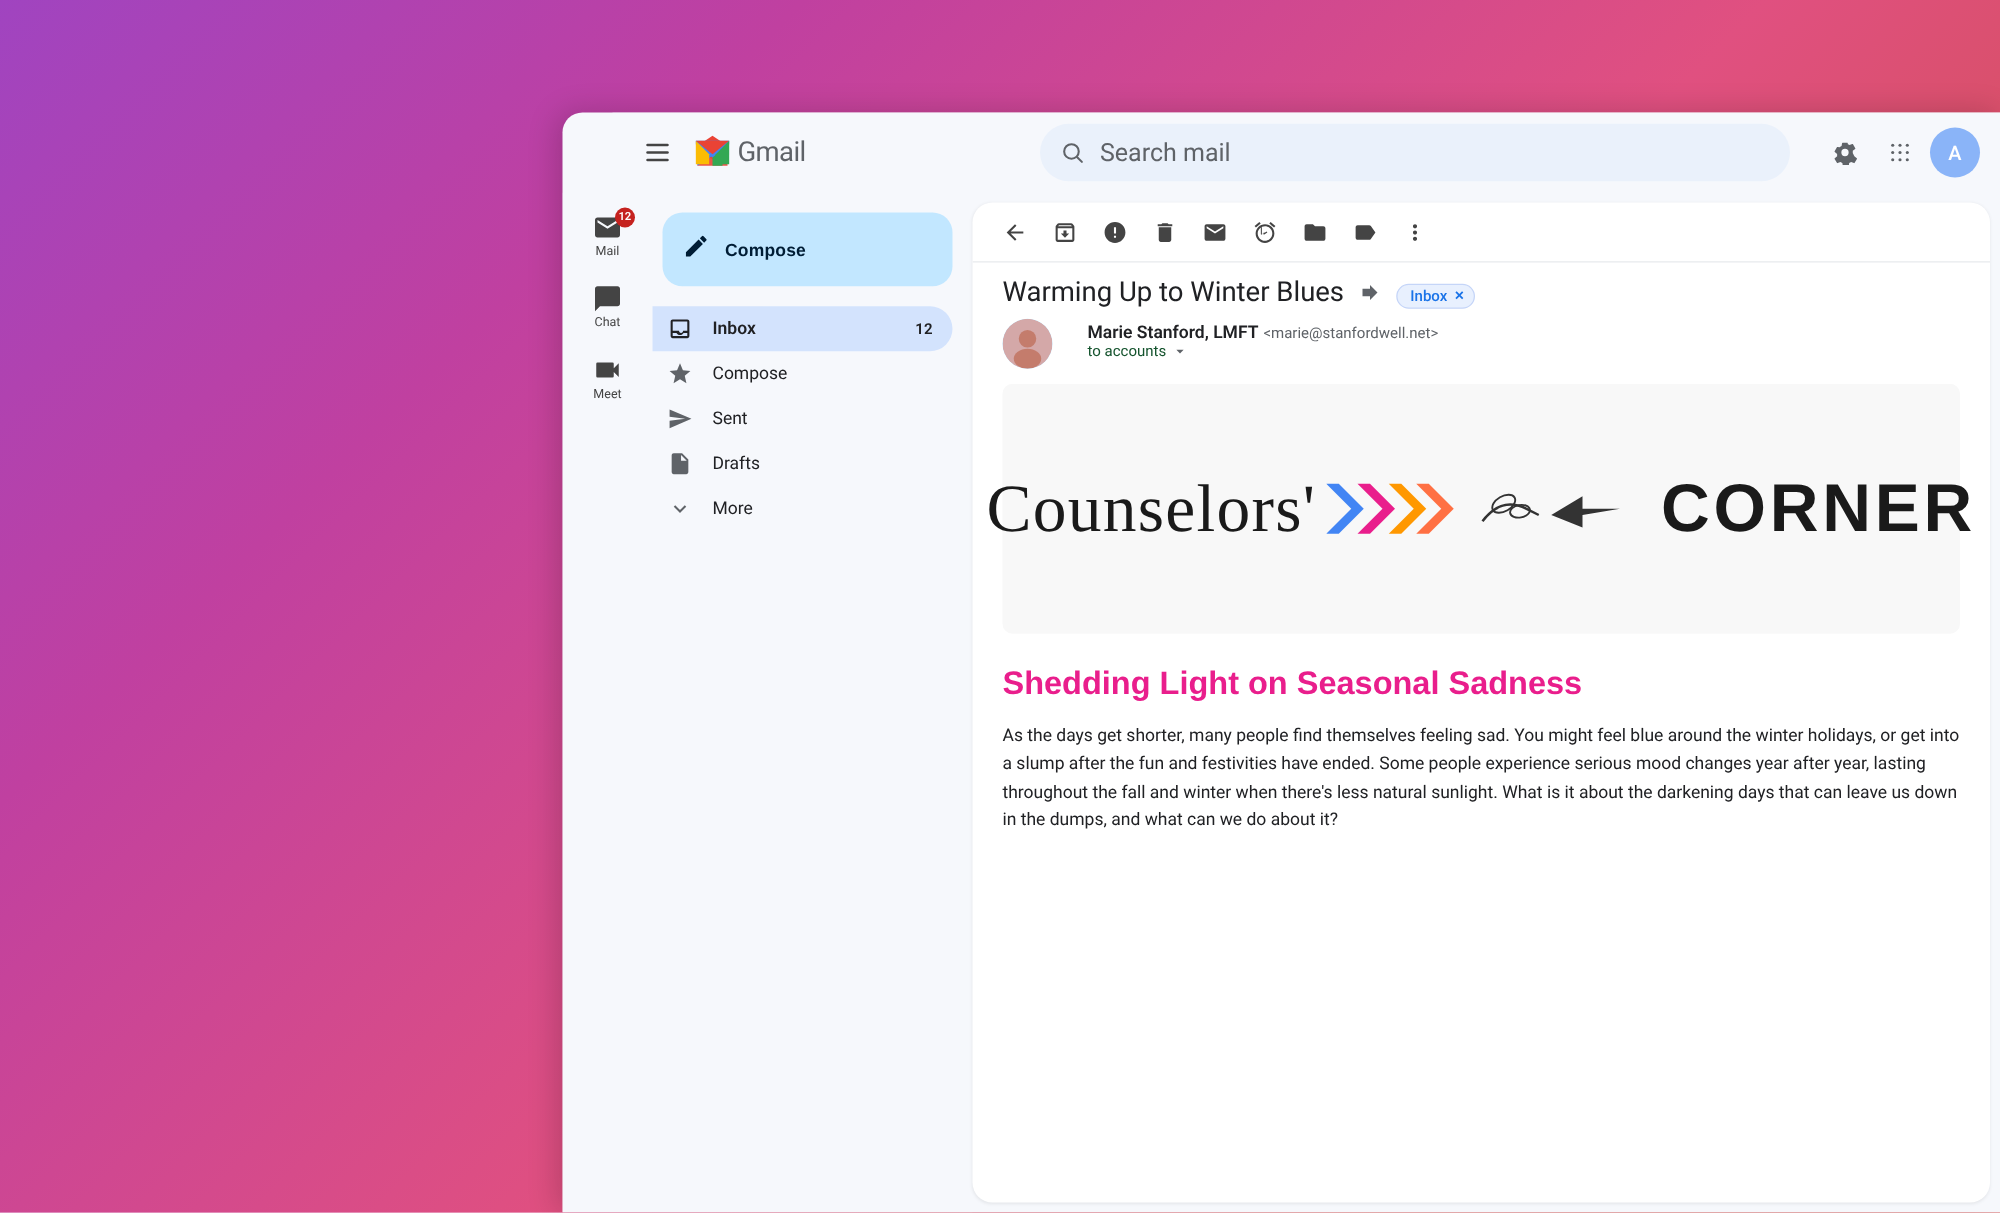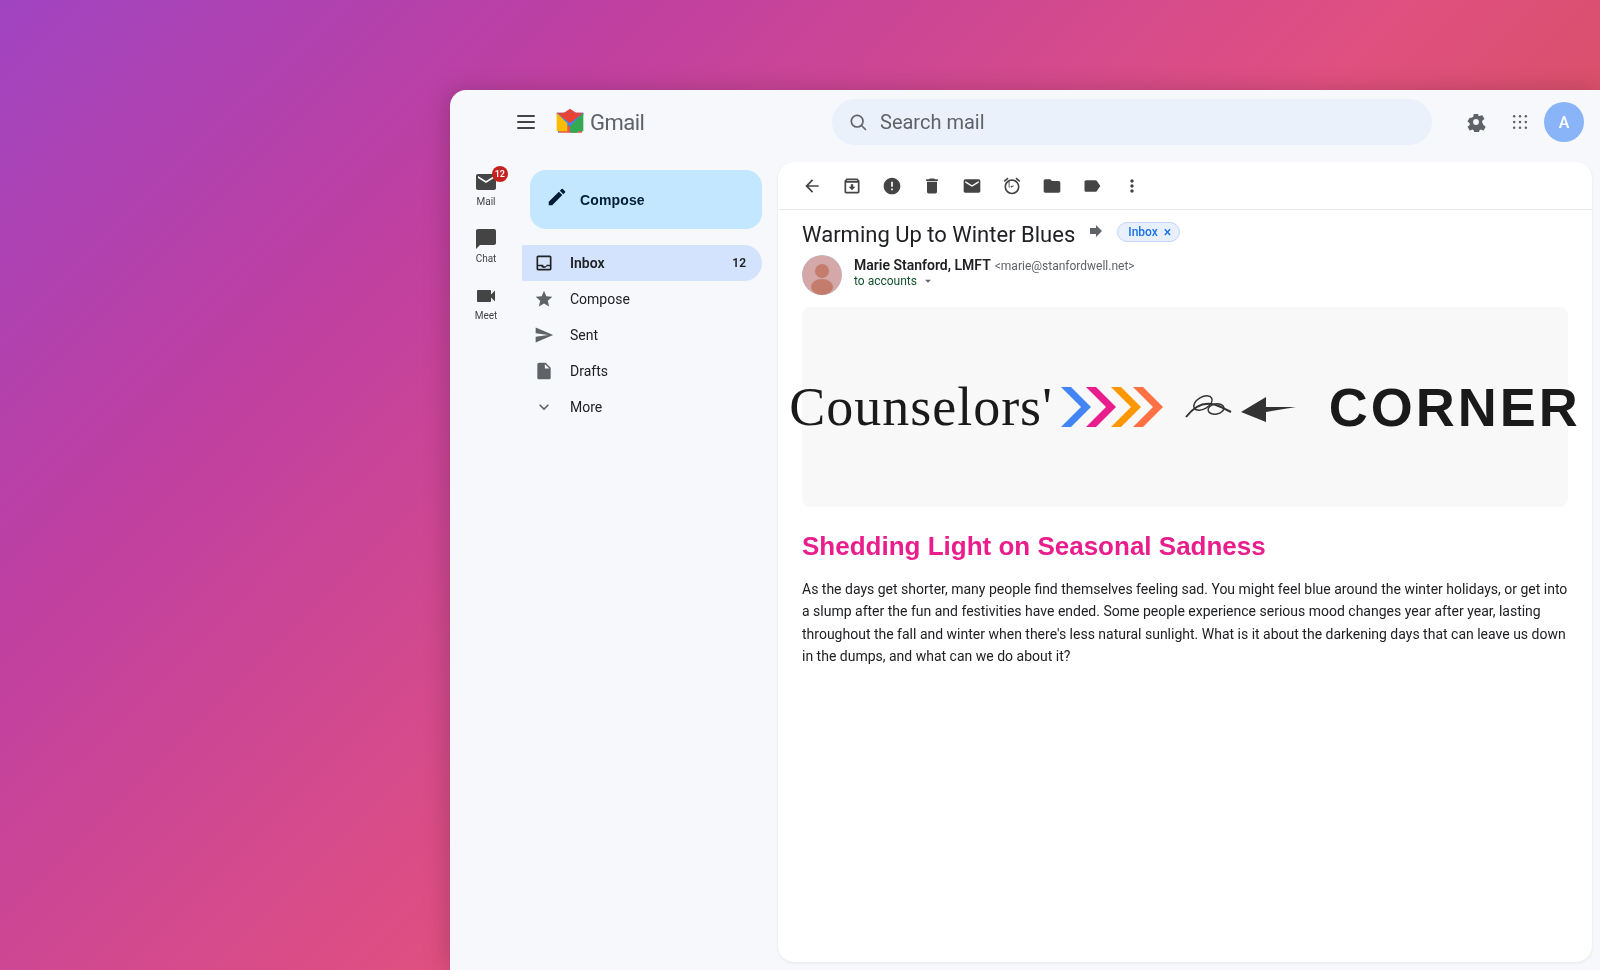--- a/index.html
+++ b/index.html
@@ -281,21 +281,21 @@
       display: flex;
       align-items: center;
       justify-content: center;
       color: #444;
       font-size: 16px;
     }
 
     .email-subject-bar {
       padding: 12px 24px 8px 24px;
       display: flex;
-      align-items: flex-start;
+      align-items: flex-end;
       gap: 12px;
       flex-shrink: 0;
     }
     .email-subject-text {
       font-size: 22px;
       font-weight: 400;
       color: #202124;
     }
     .email-subject-icon {
       color: #5f6368;
@@ -318,21 +318,21 @@
       color: #1a73e8;
       font-size: 14px;
       line-height: 1;
       margin-left: 2px;
     }
 
     .email-sender {
       padding: 0 24px 12px 24px;
       display: flex;
       align-items: flex-start;
-      gap: 12px;
+      gap: 28px;
       flex-shrink: 0;
     }
     .sender-avatar {
       width: 40px;
       height: 40px;
       border-radius: 50%;
       background: #c2e7ff;
       flex-shrink: 0;
       overflow: hidden;
       display: flex;

